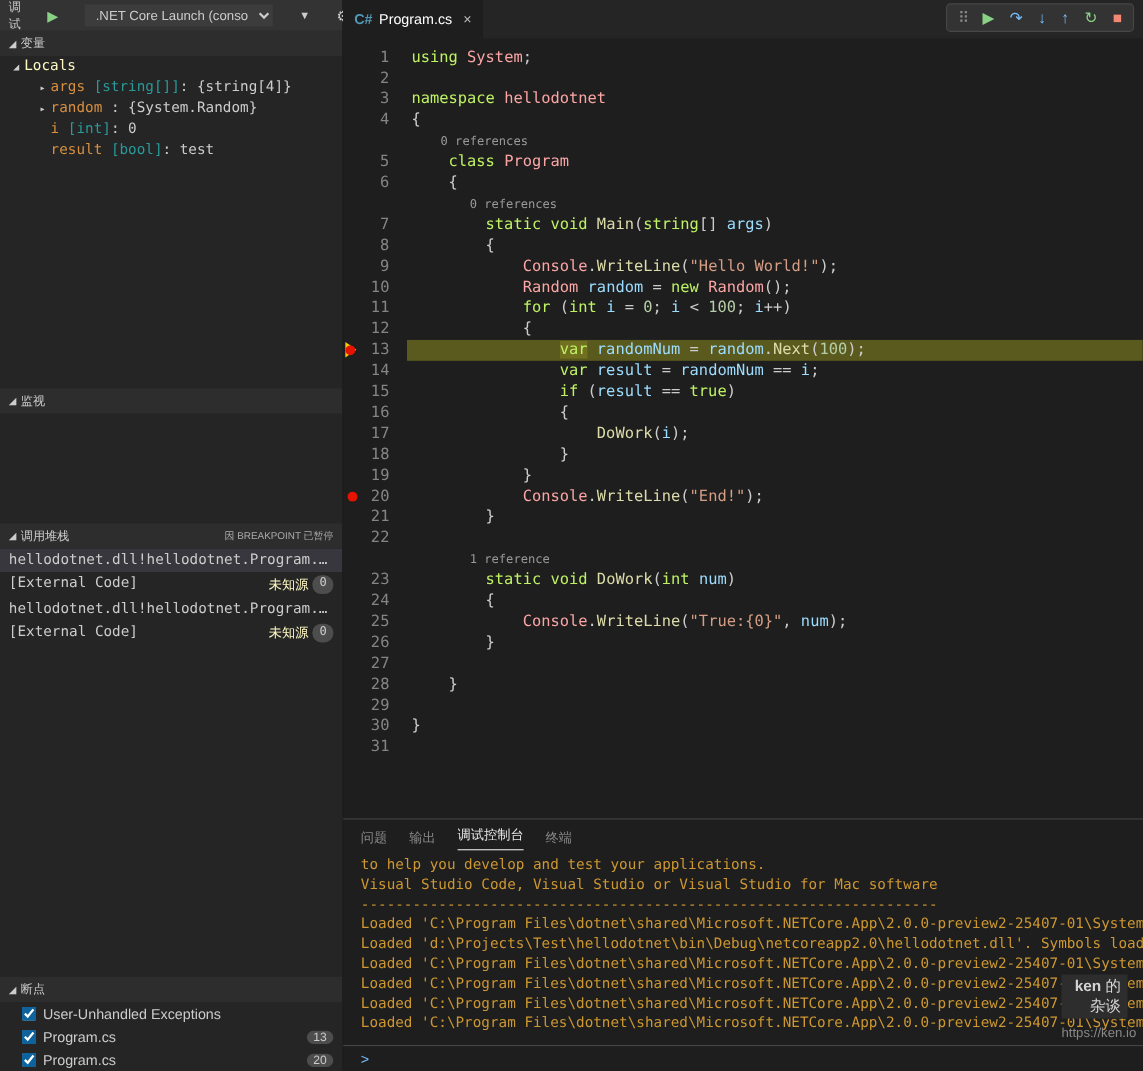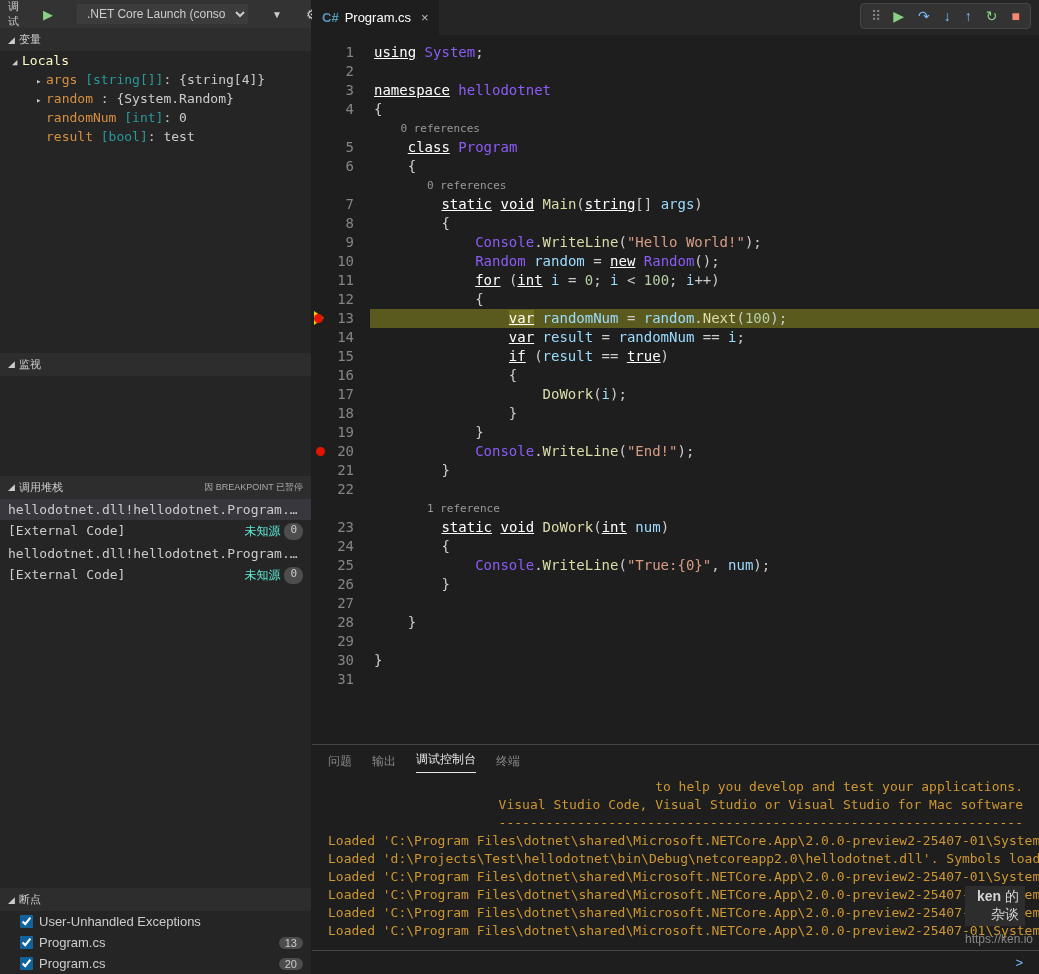--- a/index.html
+++ b/index.html
@@ -74,21 +74,21 @@
   padding: 3px 8px;
   font-family: Consolas, monospace;
   font-size: 13px;
   color: #cccccc;
   white-space: nowrap;
   overflow: hidden;
   text-overflow: ellipsis;
   display: flex;
 }
 .stack-item.highlight { background: #37373d; }
-.stack-item .src { margin-left: auto; color: #5eead4; font-size: 12px; }
+.stack-item .src { margin-left: auto; color: #fef9c3; font-size: 12px; }
 .stack-item .badge { background: #4d4d4d; color: #ccc; border-radius: 8px; padding: 0 6px; font-size: 11px; margin-left: 4px; }
 .bp-list { }
 .bp-item {
   padding: 3px 8px 3px 20px;
   font-size: 13px;
   display: flex;
   align-items: center;
   gap: 6px;
 }
 .bp-chk { accent-color: #0e639c; }
@@ -145,30 +145,30 @@
   position: absolute; left: 4px; top: 5px; width: 9px; height: 9px;
   background: #e51400; border-radius: 50%;
 }
 .codelens { height: 19px; font-size: 11px; color: #999; padding-left: 0; }
 .code-area { flex: 1; padding-top: 8px; white-space: pre; overflow: hidden; }
 .code-line { height: 19px; padding-left: 4px; }
 .code-line.hl {
   background: #5a5a1f;
 }
 .code-line.hl .sel { background: #707020; }
-.tok-kw { color: #ffffff; text-decoration: underline; }
-.tok-cls { color: #8b5cf6; }
+.tok-kw { color: #bef264; }
+.tok-cls { color: #fca5a5; }
 .tok-str { color: #d69d85; }
 .tok-num { color: #b5cea8; }
 .tok-fn { color: #dcdcaa; }
 .tok-var { color: #9cdcfe; }
 
 .panel-area {
   height: 230px; border-top: 1px solid #454545;
-  display: flex; flex-direction: column; text-align: right;
+  display: flex; flex-direction: column;
 }
 .panel-tabs {
   display: flex; gap: 20px; padding: 0 16px; height: 33px; align-items: center;
   font-size: 12px;
 }
 .panel-tab { color: #888; cursor: pointer; }
 .panel-tab.active { color: #e7e7e7; border-bottom: 1px solid #e7e7e7; padding-bottom: 4px; }
 .console {
   flex: 1; overflow: hidden; font-family: Consolas, monospace; font-size: 13px;
   padding: 0 16px; line-height: 18px;
@@ -202,21 +202,21 @@
     <span class="chev">◢</span>
     <span>变量</span>
   </div>
   <div class="vars-panel">
     <div class="tree-item" style="padding-left:12px">
       <span class="tree-chev">◢</span><span style="color:#fef9c3">Locals</span>
     </div>
     <div id="vars-list">
         <div class="tree-item sub"><span class="tree-chev">▸</span><span class="tok-name">args</span> <span class="tok-type">[string[]]</span><span class="tok-val">: {string[4]}</span></div>
         <div class="tree-item sub"><span class="tree-chev">▸</span><span class="tok-name">random</span> <span class="tok-type"></span><span class="tok-val">: {System.Random}</span></div>
-        <div class="tree-item sub"><span class="tree-chev"></span><span class="tok-name">randomNum</span> <span class="tok-type">[int]</span><span class="tok-val">: 0</span></div>
+        <div class="tree-item sub"><span class="tree-chev"></span><span class="tok-name">i</span> <span class="tok-type">[int]</span><span class="tok-val">: 0</span></div>
         <div class="tree-item sub"><span class="tree-chev"></span><span class="tok-name">result</span> <span class="tok-type">[bool]</span><span class="tok-val">: test</span></div>
       </div>
   </div>
 
   <div class="panel-header">
     <span class="chev">◢</span>
     <span>监视</span>
   </div>
   <div class="watch-panel"></div>
 

